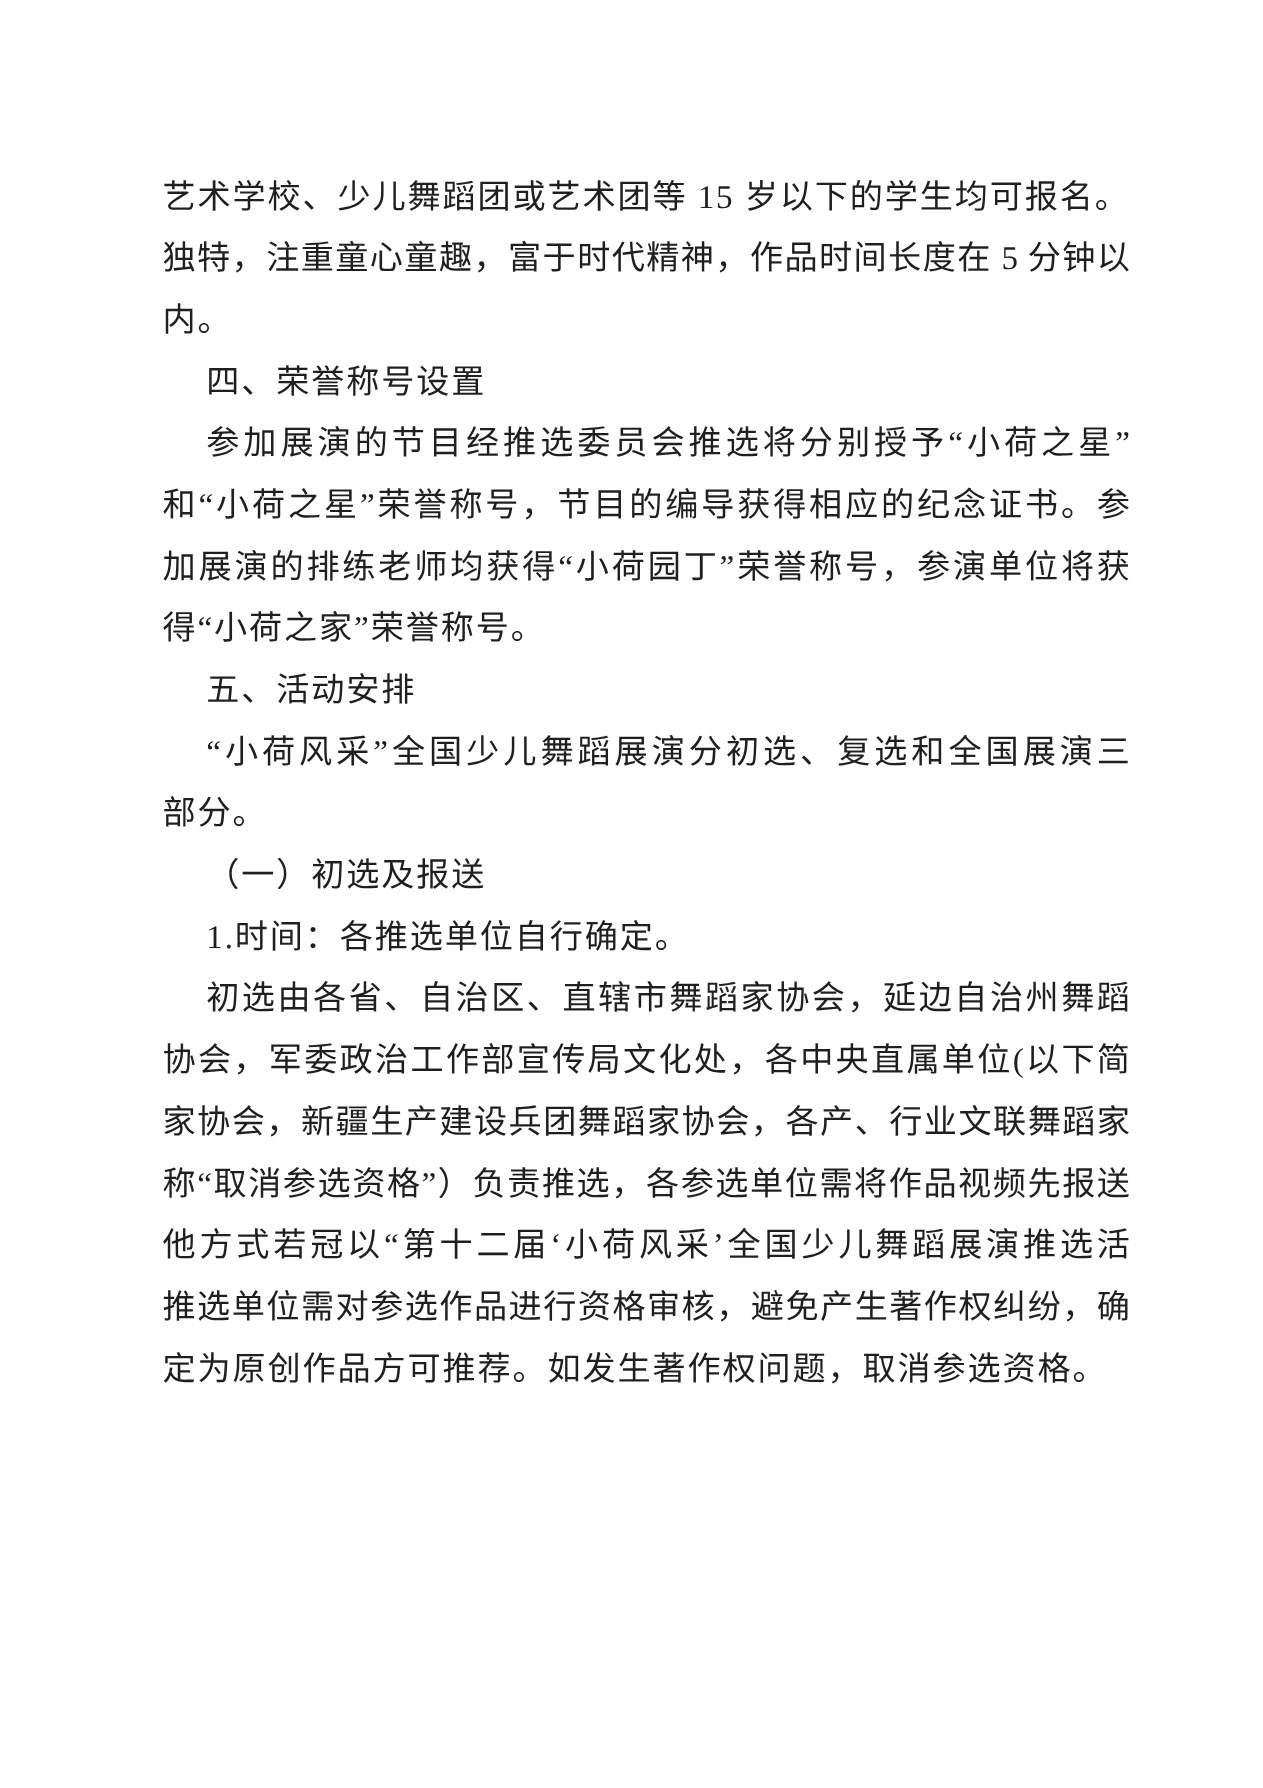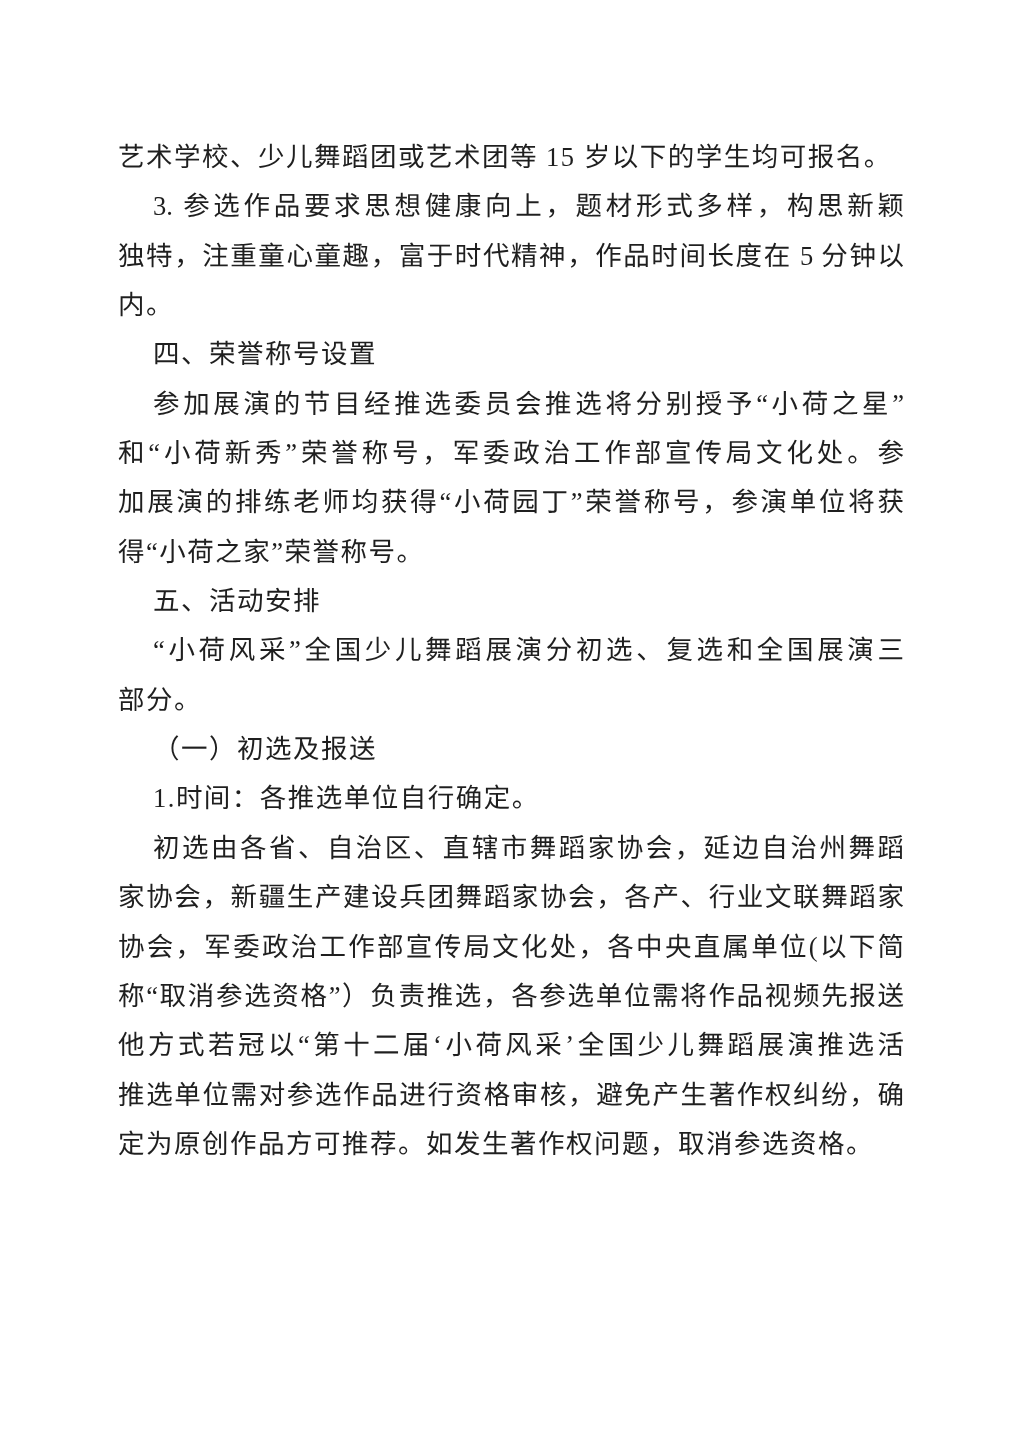--- a/index.html
+++ b/index.html
@@ -26,51 +26,51 @@
     width: 786px;
     font-size: 26.5px;
     color: #1f1f1f;
   }
   .line {
     height: 49.35px;
     line-height: 49.35px;
     text-align: left;
     letter-spacing: 1.5px;
     white-space: normal;
+    margin-left: 12px;
   }
   .line.fill {
     letter-spacing: 0;
     text-align: justify;
     text-align-last: justify;
     text-justify: inter-character;
   }
   .line.indent {
     padding-left: 35px;
   }
 </style>
 </head>
 <body style="background: rgb(255, 255, 255);">
 
 <div class="page">
   <div class="doc" style="color: rgb(31, 31, 31);">
       <div class="line">艺术学校、少儿舞蹈团或艺术团等 15 岁以下的学生均可报名。</div>
-      <div class="line indent fill">3. 参选作品要求思想健康向上，题材形式多样，构思新颖</div>
       <div class="line fill">独特，注重童心童趣，富于时代精神，作品时间长度在 5 分钟以</div>
       <div class="line">内。</div>
       <div class="line indent">四、荣誉称号设置</div>
       <div class="line indent fill">参加展演的节目经推选委员会推选将分别授予“小荷之星”</div>
-      <div class="line fill">和“小荷新秀”荣誉称号，军委政治工作部宣传局文化处。参</div>
+      <div class="line fill">和“小荷之星”荣誉称号，节目的编导获得相应的纪念证书。参</div>
       <div class="line fill">加展演的排练老师均获得“小荷园丁”荣誉称号，参演单位将获</div>
       <div class="line">得“小荷之家”荣誉称号。</div>
       <div class="line indent">五、活动安排</div>
       <div class="line indent fill">“小荷风采”全国少儿舞蹈展演分初选、复选和全国展演三</div>
       <div class="line">部分。</div>
       <div class="line indent">（一）初选及报送</div>
       <div class="line indent">1.时间：各推选单位自行确定。</div>
       <div class="line indent fill">初选由各省、自治区、直辖市舞蹈家协会，延边自治州舞蹈</div>
+      <div class="line fill">协会，军委政治工作部宣传局文化处，各中央直属单位(以下简</div>
       <div class="line fill">家协会，新疆生产建设兵团舞蹈家协会，各产、行业文联舞蹈家</div>
-      <div class="line fill">协会，军委政治工作部宣传局文化处，各中央直属单位(以下简</div>
       <div class="line fill">称“取消参选资格”）负责推选，各参选单位需将作品视频先报送</div>
       <div class="line fill">他方式若冠以“第十二届‘小荷风采’全国少儿舞蹈展演推选活</div>
       <div class="line fill">推选单位需对参选作品进行资格审核，避免产生著作权纠纷，确</div>
       <div class="line">定为原创作品方可推荐。如发生著作权问题，取消参选资格。</div>
     </div>
 </div>
 
 </body></html>

